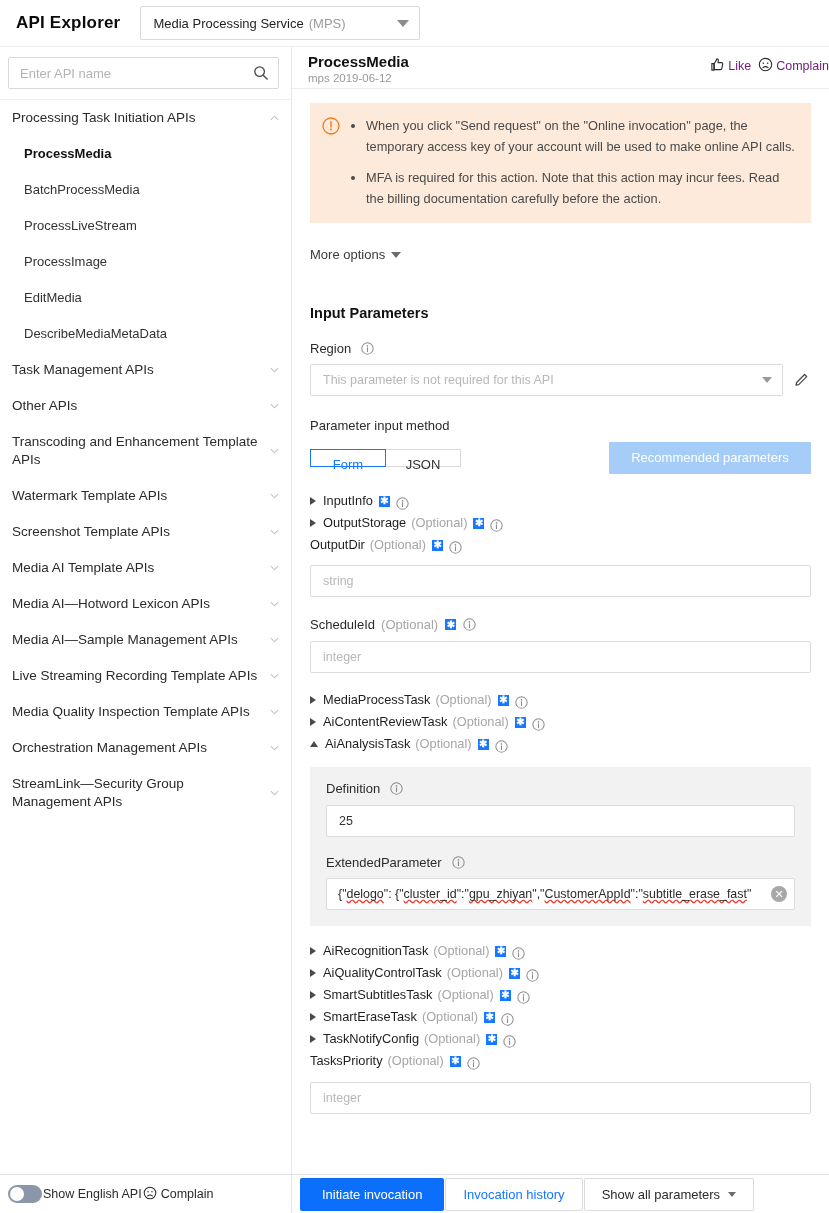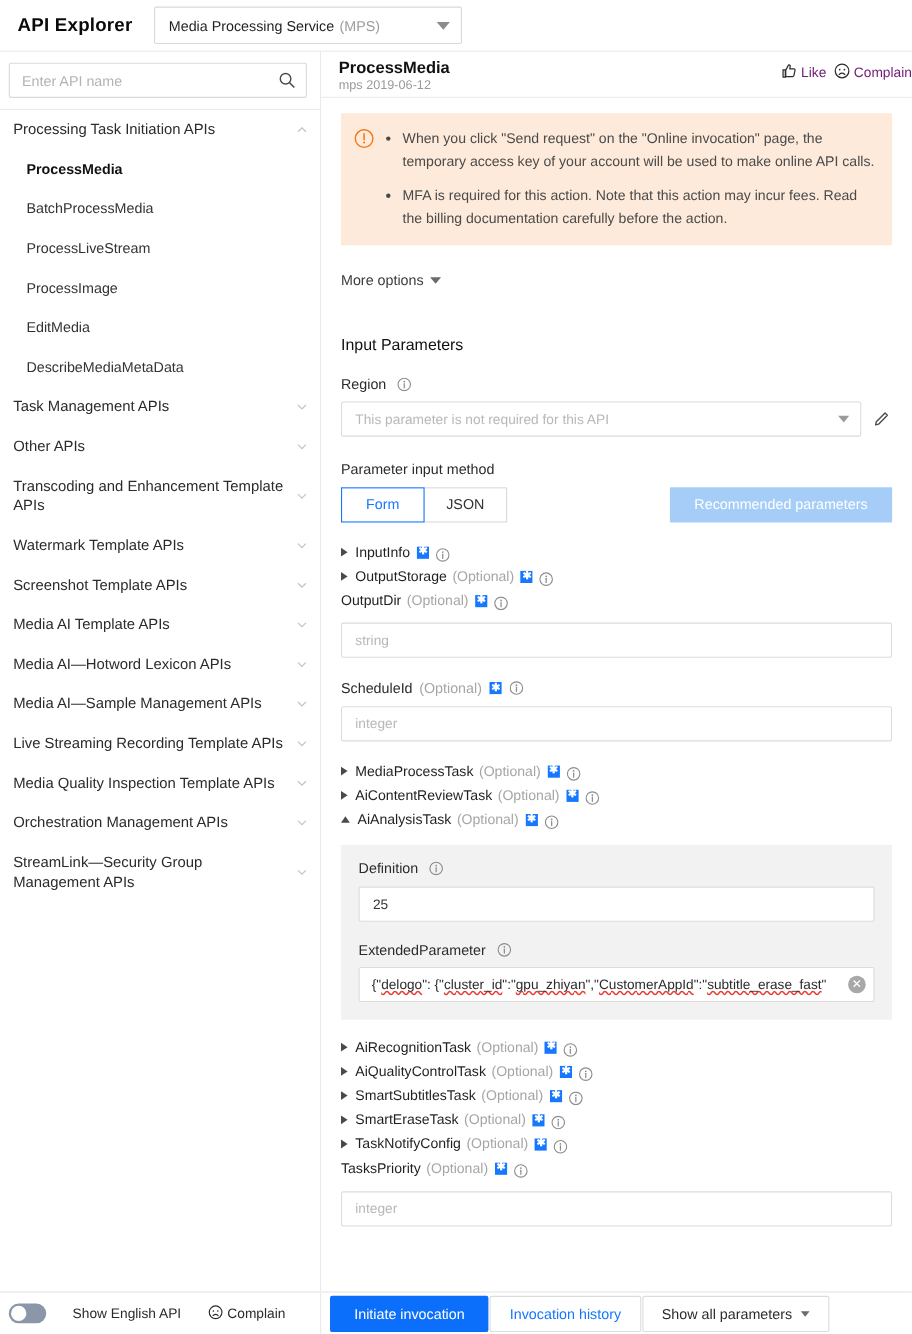--- a/index.html
+++ b/index.html
@@ -107,21 +107,21 @@
   .more-options {
     margin-top: 24px; font-size: 13px; color: #3a3a3a;
     display: inline-flex; align-items: center; gap: 6px; cursor: pointer;
   }
   .more-options .tri {
     width: 0; height: 0; border-left: 5px solid transparent;
     border-right: 5px solid transparent; border-top: 6px solid #6b6b6b;
   }
 
   .section-title {
-    margin-top: 42px; font-size: 14.5px; font-weight: normal; color: #111;
+    margin-top: 42px; font-size: 14.5px; font-weight: bold; color: #111;
   }
   .field-label {
     margin-top: 20px; font-size: 13px; color: #2b2b2b;
     display: flex; align-items: center; gap: 10px;
   }
   .row-inline { display: flex; align-items: center; gap: 6px; }
 
   .info-icon { width: 13px; height: 13px; flex: 0 0 13px; display: block; }
 
   .region-row { display: flex; align-items: center; gap: 10px; margin-top: 8px; }
@@ -132,21 +132,21 @@
   }
   .region-select .caret-down { border-top-color: #9a9a9a; border-left-width:5px; border-right-width:5px; border-top-width:6px;}
   .pencil { width: 18px; height: 18px; flex: 0 0 18px; cursor: pointer; }
 
   .pim-label { margin-top: 22px; font-size: 13px; color: #2b2b2b; }
   .method-row {
     margin-top: 9px; display: flex; align-items: center; justify-content: space-between;
   }
   .seg { display: flex; }
   .seg div {
-    width: 76px; height: 32px; line-height: 30px; text-align: center;
+    width: 76px; height: 18px; line-height: 30px; text-align: center;
     font-size: 13px; border: 1px solid #d9d9d9; cursor: pointer; background: #fff;
     color: #333;
   }
   .seg div.on {
     color: #1677ff; border: 1px solid #1677ff; position: relative; z-index: 2;
   }
   .seg div + div { margin-left: -1px; }
   .recommend-btn {
     width: 202px; height: 32px; line-height: 32px; text-align: center;
     background: #a5cdf7; color: #ffffff; font-size: 13px; cursor: pointer;
@@ -213,21 +213,21 @@
     cursor: pointer;
   }
 
   
   .footer {
     position: absolute; left: 0; top: 1174px; width: 829px; height: 39px;
     border-top: 1px solid #e4e4e4; background: #fff; display: flex; align-items: center;
   }
   .footer-left {
     width: 292px; height: 100%; display: flex; align-items: center;
-    gap: 24px; padding-left: 8px; border-right: 1px solid #e8e8e8;
+    gap: 1px; padding-left: 8px; border-right: 1px solid #e8e8e8;
   }
   .toggle {
     width: 34px; height: 18px; border-radius: 9px; background: #8b96a8;
     position: relative; cursor: pointer; flex: 0 0 34px;
   }
   .toggle .knob {
     position: absolute; left: 2px; top: 2px; width: 14px; height: 14px;
     border-radius: 50%; background: #fff;
   }
   .footer-left .lbl { font-size: 12.5px; color: #2b2b2b; }

